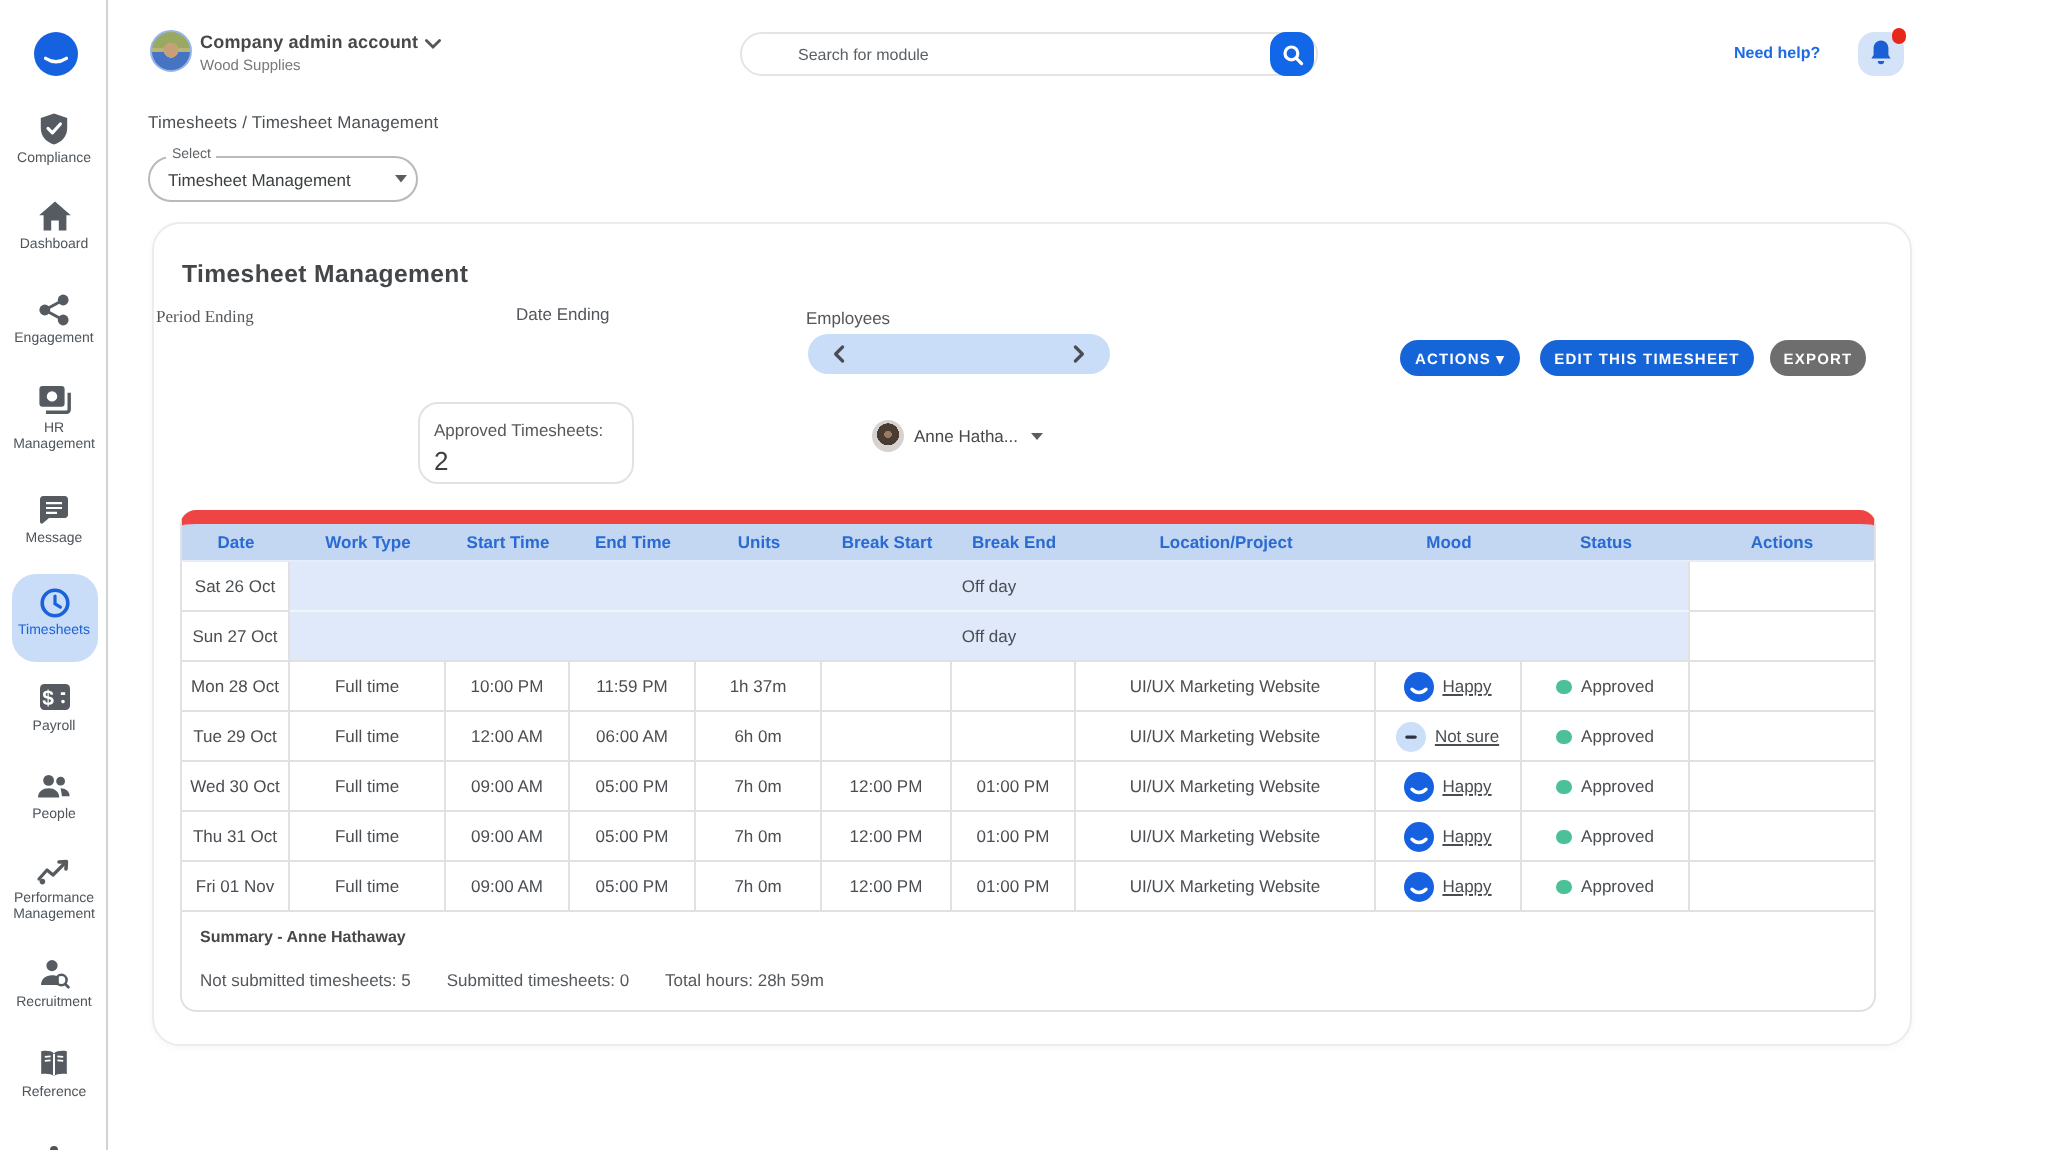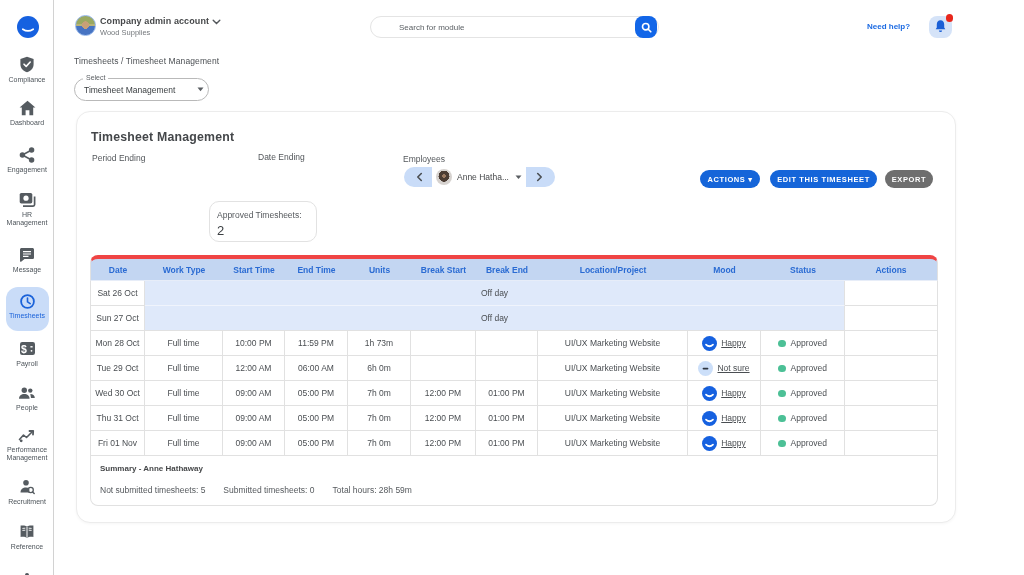--- a/index.html
+++ b/index.html
@@ -56,21 +56,21 @@
 .stat-n { font-size:13px; color:#3c4043; margin-top:3px; }
 
 
 #tbl { position:absolute; left:13px; top:143px; width:848px; border-collapse:separate; border-spacing:0; table-layout:fixed; }
 #tbl td, #tbl th { border-right:1px solid #e1e1e1; border-bottom:1px solid #e1e1e1; font-weight:normal; text-align:center; font-size:8.5px; color:#4a4e52; overflow:hidden; white-space:nowrap; }
 #tbl th { background:#c3d6f2; color:#2a6bd3; font-weight:bold; font-size:8.5px; height:26px; border-right:none; border-bottom:1px solid #e7edf8; }
 #tbl th:last-child { border-right:1px solid #e1e1e1; }
 #tbl td { height:25px; background:#fff; }
 #tbl td.off { background:#dfe9fa; }
 #tbl tr td:first-child, #tbl tr th:first-child { border-left:1px solid #e1e1e1; }
-#tbl tr th { border-top:4px solid #ef4444; }
+#tbl tr th { border-top:7px solid #ef4444; }
 #tbl th:first-child { border-top-left-radius:8px; }
 #tbl th:last-child { border-top-right-radius:8px; }
 .mood { display:flex; align-items:center; justify-content:center; gap:4px;text-decoration:underline; }
 .gdot { display:inline-block; width:7.5px; height:7.5px; border-radius:50%; background:#4cc096; margin-right:5px; vertical-align:-1px; }
 #sumrow td { height:50px; text-align:left; vertical-align:top; padding-top:8px; border-bottom-left-radius:8px; border-bottom-right-radius:8px; }
 #sum-title { font-size:8px; font-weight:bold; color:#46484a; padding:0 0 12px 9px; }
 #sum-line { font-size:8.5px; color:#55595d; padding-left:9px; }
 #sum-line span { margin-right:18px; }
 </style>
 </head>
@@ -215,30 +215,30 @@
 <div id="select"></div>
 <div id="select-label">Select</div>
 <div id="select-text">Timesheet Management</div>
 <svg id="select-arrow" width="7" height="5">
     <path d="M0.5 0.5 L3.5 4.2 L6.5 0.5 Z" fill="#5a5e62"></path>
   </svg>
 
 <div id="card">
   <div id="card-title">Timesheet Management</div>
 
-  <div class="flabel" style="left:15px; top:41px;">Period Ending</div>
+  <div class="flabel" style="left:1px; top:41px;font-family:Liberation Serif, serif;">Period Ending</div>
 
   <div class="flabel" style="left:181px; top:40px;">Date Ending</div>
 
   <div class="flabel" style="left:326px; top:42px;">Employees</div>
   <div class="stepper" style="left:327px; top:55px; width:151px;">
     <svg style="position:absolute; left:12px; top:5px;" width="7" height="10">
         <path d="M5.3 1.5 L1.8 5 L5.3 8.5" stroke="#4a4e52" stroke-width="1.6" fill="none" stroke-linecap="round" stroke-linejoin="round"></path>
       </svg>
-    <div class="step-white" style="left:28px; width:94px; font-size:8.5px; color:#46484a;">
+    <div class="step-white" style="left:28px; width:94px; font-size:8.5px; color:#46484a;margin-top:41px;">
       <span style="display:inline-block;width:16px;height:16px;border-radius:50%;background:radial-gradient(closest-side circle at 50% 45%, #9a7a62 0 26%, #4a3c33 27% 76%, #d6d2cf 77%);margin-right:5px;"></span>
       Anne Hatha...
       <svg width="7" height="5" style="margin-left:6px;">
           <path d="M0.5 0.5 L3.5 4 L6.5 0.5 Z" fill="#5a5e62"></path>
         </svg>
     </div>
     <svg style="position:absolute; right:12px; top:5px;" width="7" height="10">
         <path d="M1.7 1.5 L5.2 5 L1.7 8.5" stroke="#4a4e52" stroke-width="1.6" fill="none" stroke-linecap="round" stroke-linejoin="round"></path>
       </svg>
   </div>
@@ -288,21 +288,21 @@
     <tr>
           <td>Sun 27 Oct</td>
           <td class="off" colspan="9">Off day</td>
           <td></td>
         </tr>
     <tr>
           <td>Mon 28 Oct</td>
           <td>Full time</td>
           <td>10:00 PM</td>
           <td>11:59 PM</td>
-          <td>1h 73m</td>
+          <td>1h 37m</td>
           <td></td>
           <td></td>
           <td>UI/UX Marketing Website</td>
           <td>
             <div class="mood"><svg width="15" height="15">
                 <circle cx="7.5" cy="7.5" r="7.5" fill="#1661e0"></circle>
                 <path d="M4 8.6 Q7.5 11.9 11 8.6" stroke="#fff" stroke-width="1.7" fill="none" stroke-linecap="round"></path>
               </svg>Happy</div>
           </td>
           <td><span class="gdot"></span>Approved</td>

